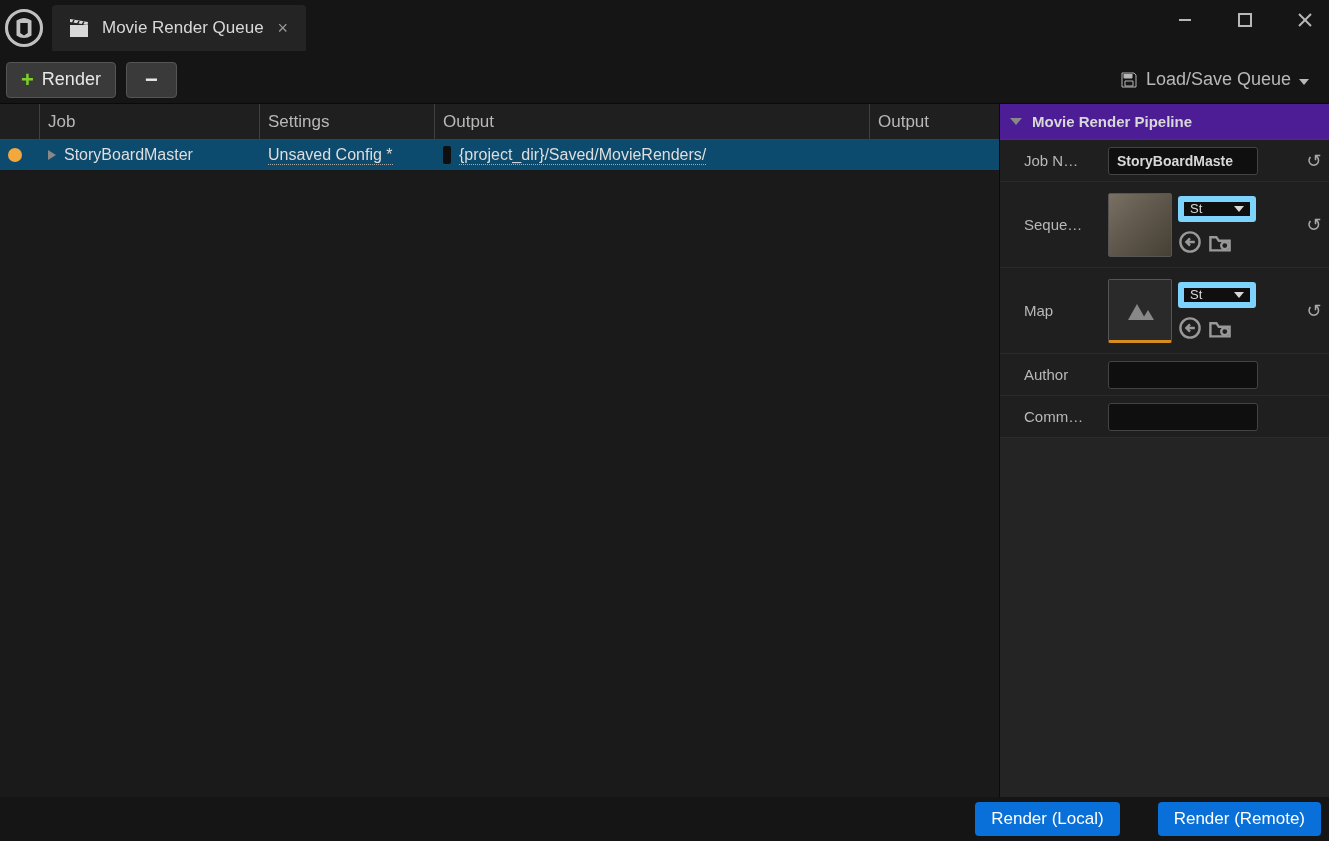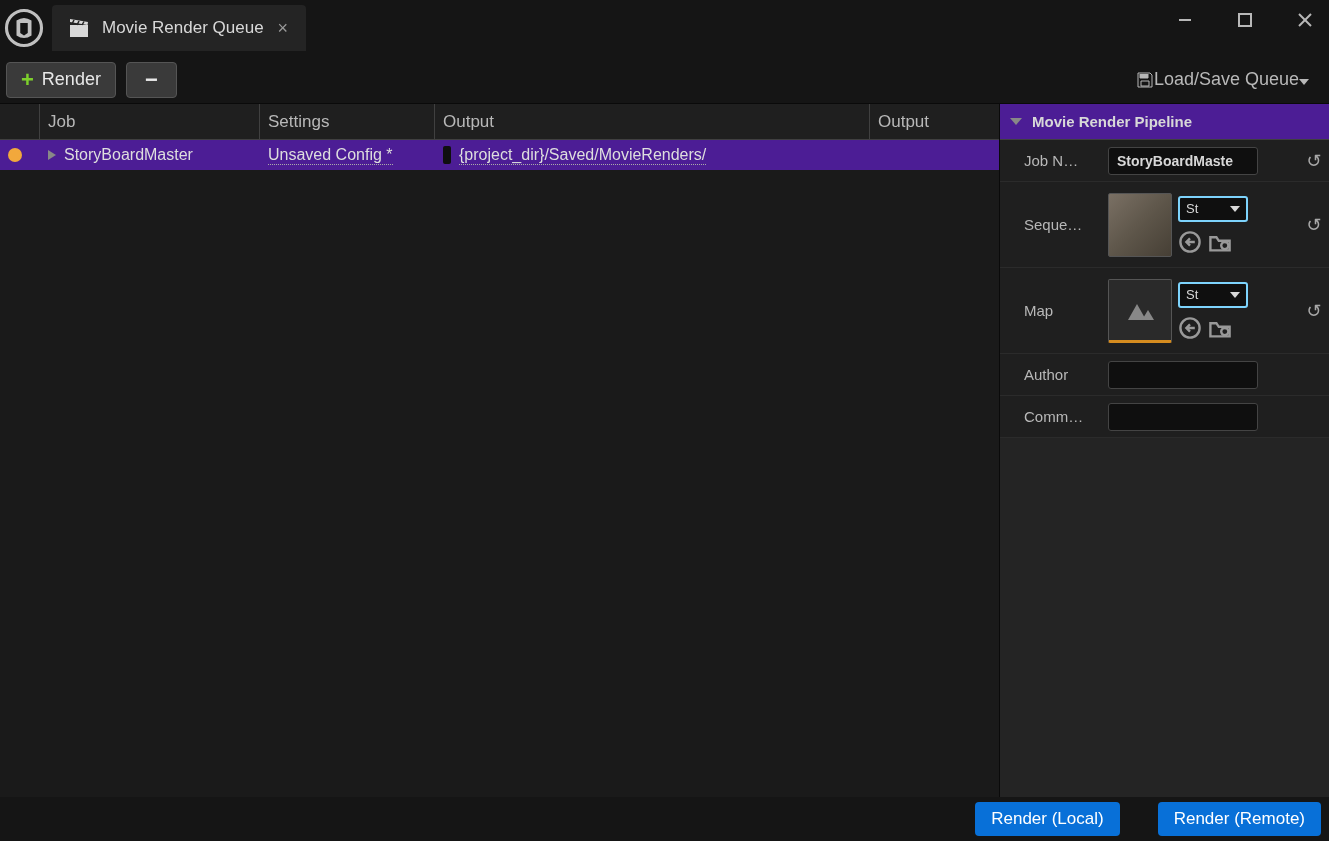--- a/index.html
+++ b/index.html
@@ -15,59 +15,59 @@
 .win-controls { position: absolute; right: 8px; top: 4px; display: flex; gap: 28px; }
 .win-btn { width: 32px; height: 32px; display: flex; align-items: center; justify-content: center; color: #b8b8b8; cursor: pointer; }
 .win-btn svg { width: 16px; height: 16px; }
 
 
 .toolbar { height: 48px; background: #151515; display: flex; align-items: center; padding: 0 6px; border-bottom: 1px solid #0a0a0a; }
 .btn-render { background: #3a3a3a; border: 1px solid #555; padding: 6px 14px; border-radius: 4px; display: flex; align-items: center; gap: 8px; color: #e8e8e8; font-size: 18px; cursor: pointer; }
 .plus { color: #7dcf2c; font-size: 22px; font-weight: bold; line-height: 1; }
 .btn-minus { background: #3a3a3a; border: 1px solid #555; padding: 6px 18px; border-radius: 4px; color: #e8e8e8; font-size: 22px; font-weight: bold; margin-left: 10px; cursor: pointer; line-height: 1; height: 36px; display: flex; align-items: center; }
 .toolbar-spacer { flex: 1; }
-.load-save { display: flex; align-items: center; color: #b8b8b8; font-size: 18px; padding: 6px 14px; cursor: pointer; }
+.load-save { display: flex; align-items: center; gap: 8px; color: #b8b8b8; font-size: 18px; padding: 6px 14px; cursor: pointer; }
 .save-icon { width: 18px; height: 18px; }
 
 
 .main { flex: 1; display: flex; min-height: 0; }
 .queue { flex: 1; display: flex; flex-direction: column; border-right: 1px solid #0a0a0a; text-align: center; }
 
 
 .thead { display: flex; height: 36px; background: #1f1f1f; border-bottom: 1px solid #404040; }
 .th { border-right: 1px solid #404040; display: flex; align-items: center; padding: 0 8px; color: #b8b8b8; font-size: 17px; }
 .th:last-child { border-right: none; }
 .col-toggle { width: 40px; }
 .col-job { width: 220px; }
 .col-settings { width: 175px; }
 .col-output { width: 435px; }
 .col-status { flex: 1; }
 
 
-.trow { display: flex; height: 30px; background: #4c1d95; align-items: center; color: #dedede; font-size: 16px; }
+.trow { display: flex; height: 30px; background: #0c4a6e; align-items: center; color: #dedede; font-size: 16px; }
 .trow .cell { padding: 0 8px; display: flex; align-items: center; gap: 8px; height: 100%; }
 .status-dot { width: 14px; height: 14px; background: #f2a83c; border-radius: 50%; }
 .play-tri { width: 0; height: 0; border-left: 8px solid #888; border-top: 5px solid transparent; border-bottom: 5px solid transparent; }
 .underl { border-bottom: 1px dotted #aaa; }
 
 .queue-body { flex: 1; background: #1a1a1a; }
 
 
 .details { width: 329px; background: #1f1f1f; display: flex; flex-direction: column; }
 .details-header { height: 36px; background: #4c1d95; display: flex; align-items: center; gap: 10px; padding: 0 10px; border-bottom: 1px solid #404040; }
 .collapse-tri { width: 0; height: 0; border-left: 6px solid transparent; border-right: 6px solid transparent; border-top: 7px solid #888; }
 .details-header .label { font-weight: bold; font-size: 15px; color: #d8d8d8; }
 
 .prop { display: flex; align-items: center; border-bottom: 1px solid #2b2b2b; min-height: 42px; }
 .prop .plabel { width: 92px; padding: 0 4px 0 12px; color: #b8b8b8; font-size: 15px; white-space: nowrap; overflow: hidden; text-overflow: ellipsis; margin-left: 12px; }
 .prop .pval { flex: 1; padding: 4px; display: flex; align-items: center; gap: 6px; }
 .prop .preset { width: 30px; display: flex; justify-content: center; cursor: pointer; }
 .input { background: #0f0f0f; border: 1px solid #444; border-radius: 3px; height: 28px; padding: 0 8px; color: #d8d8d8; font-size: 14px; width: 150px; font-weight: bold; }
 .input-sm { width: 40px; }
-.dropdown { background: #0f0f0f; border: 2px solid #7dd3fc; border-radius: 3px; height: 26px; padding: 0 6px; color: #d8d8d8; font-size: 13px; display: flex; align-items: center; gap: 4px; cursor: pointer; }
+.dropdown { background: #0f0f0f; border: 6px solid #7dd3fc; border-radius: 3px; height: 26px; padding: 0 6px; color: #d8d8d8; font-size: 13px; display: flex; align-items: center; gap: 4px; cursor: pointer; }
 .chev { width: 0; height: 0; border-left: 5px solid transparent; border-right: 5px solid transparent; border-top: 6px solid #d8d8d8; }
 .thumb { width: 64px; height: 64px; border: 1px solid #555; border-radius: 2px; background: linear-gradient(135deg, #7a7064 0%, #5e564a 50%, #463f35 100%); position: relative; }
 .thumb-map { width: 64px; height: 64px; border: 1px solid #555; border-radius: 2px; background: #2a2a2a; display: flex; align-items: center; justify-content: center; border-bottom: 3px solid #d68c1f; }
 .thumb-map svg { width: 36px; height: 36px; }
 .thumb-col { display: flex; flex-direction: column; gap: 8px; }
 .thumb-row { display: flex; gap: 6px; }
 .icon-btn { width: 24px; height: 24px; display: flex; align-items: center; justify-content: center; cursor: pointer; color: #999; }
 .reset-arrow { color: #a8a8a8; font-size: 18px; }
 
 .details-body { flex: 1; background: #242424; }

